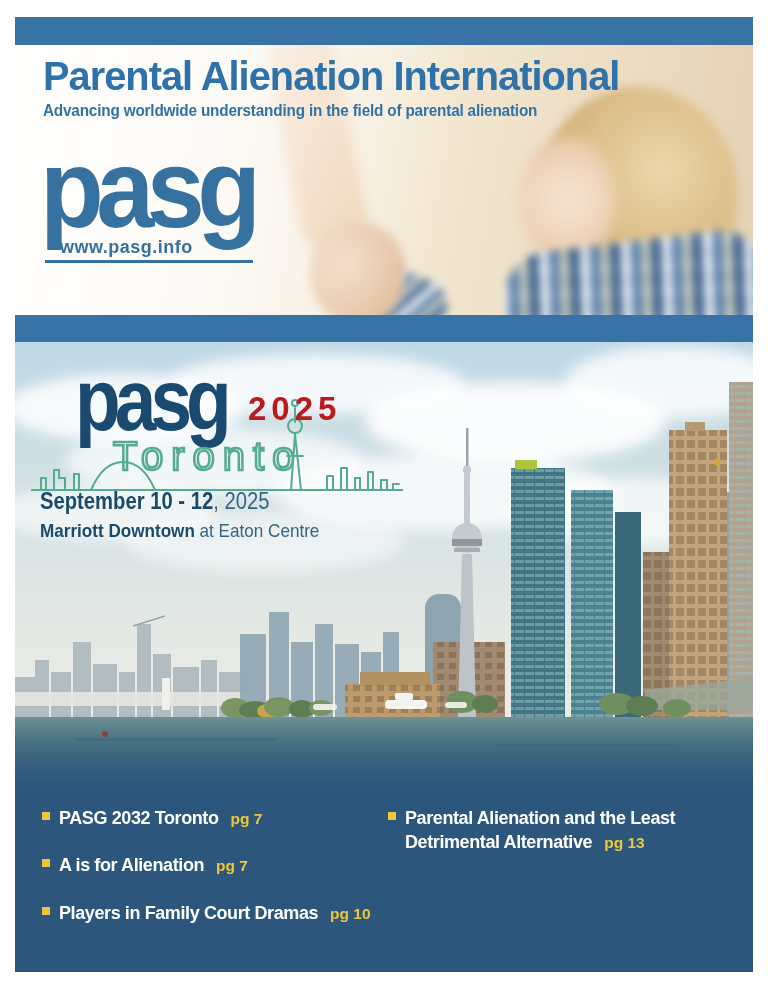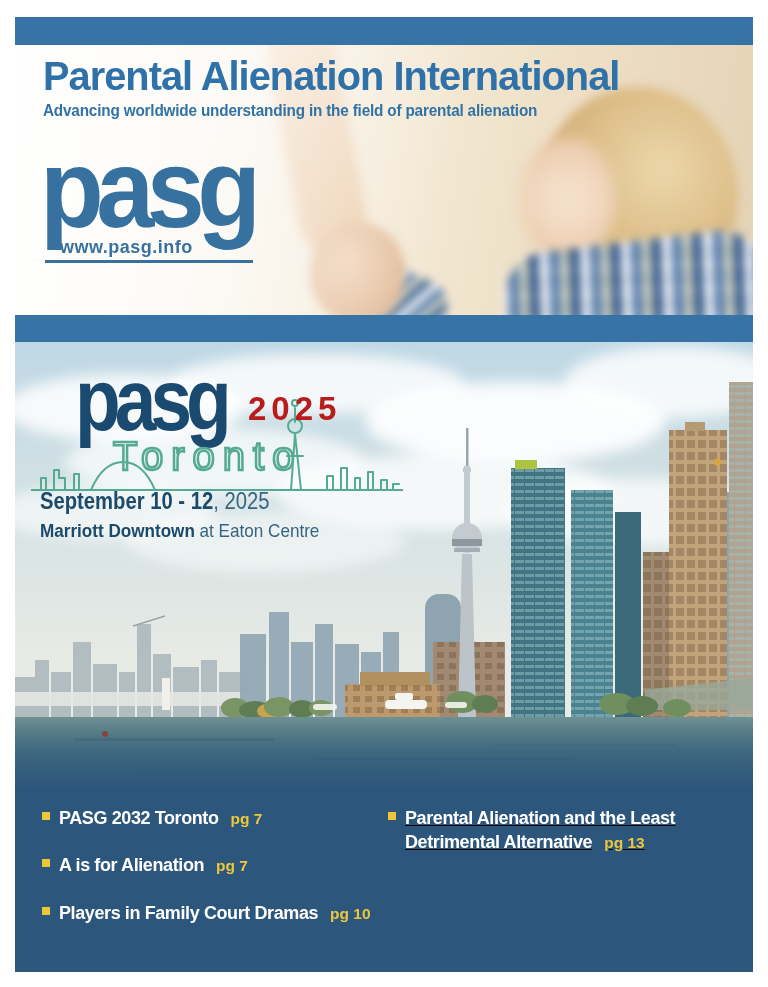--- a/index.html
+++ b/index.html
@@ -67,21 +67,21 @@
   .event-date .b{font-weight:bold;color:#1b4a6b;}
   .event-venue{position:absolute;left:25px;top:178px;z-index:2;white-space:nowrap;
        font-size:19px;color:#35647f;transform:scaleX(.9);transform-origin:left top;}
   .event-venue .b{font-weight:bold;color:#1b4a6b;}
 
   
   .panel{height:182px;background:#2d567c;box-sizing:border-box;display:flex;
        padding:16px 14px 0 27px;}
   .toc-col{display:flex;flex-direction:column;}
   .toc-col.left{width:346px;flex:none;}
-  .toc-col.right{flex:1;text-decoration:underline;}
+  .toc-col.right{flex:1;}
   .toc-item{display:flex;align-items:flex-start;}
   .toc-col.left .toc-item{margin-bottom:23px;}
   .toc-col.right .toc-item{margin-bottom:25px;}
   .bullet{width:8px;height:8px;background:#ecc73d;margin-top:6px;margin-right:9px;flex:none;}
   .toc-text{font-size:18px;font-weight:bold;color:#ffffff;letter-spacing:-.4px;line-height:1.36;}
   .toc-page{font-size:15.5px;font-weight:bold;color:#ecc73d;margin-left:12px;white-space:nowrap;letter-spacing:0;}
 </style>
 </head>
 <body>
 

